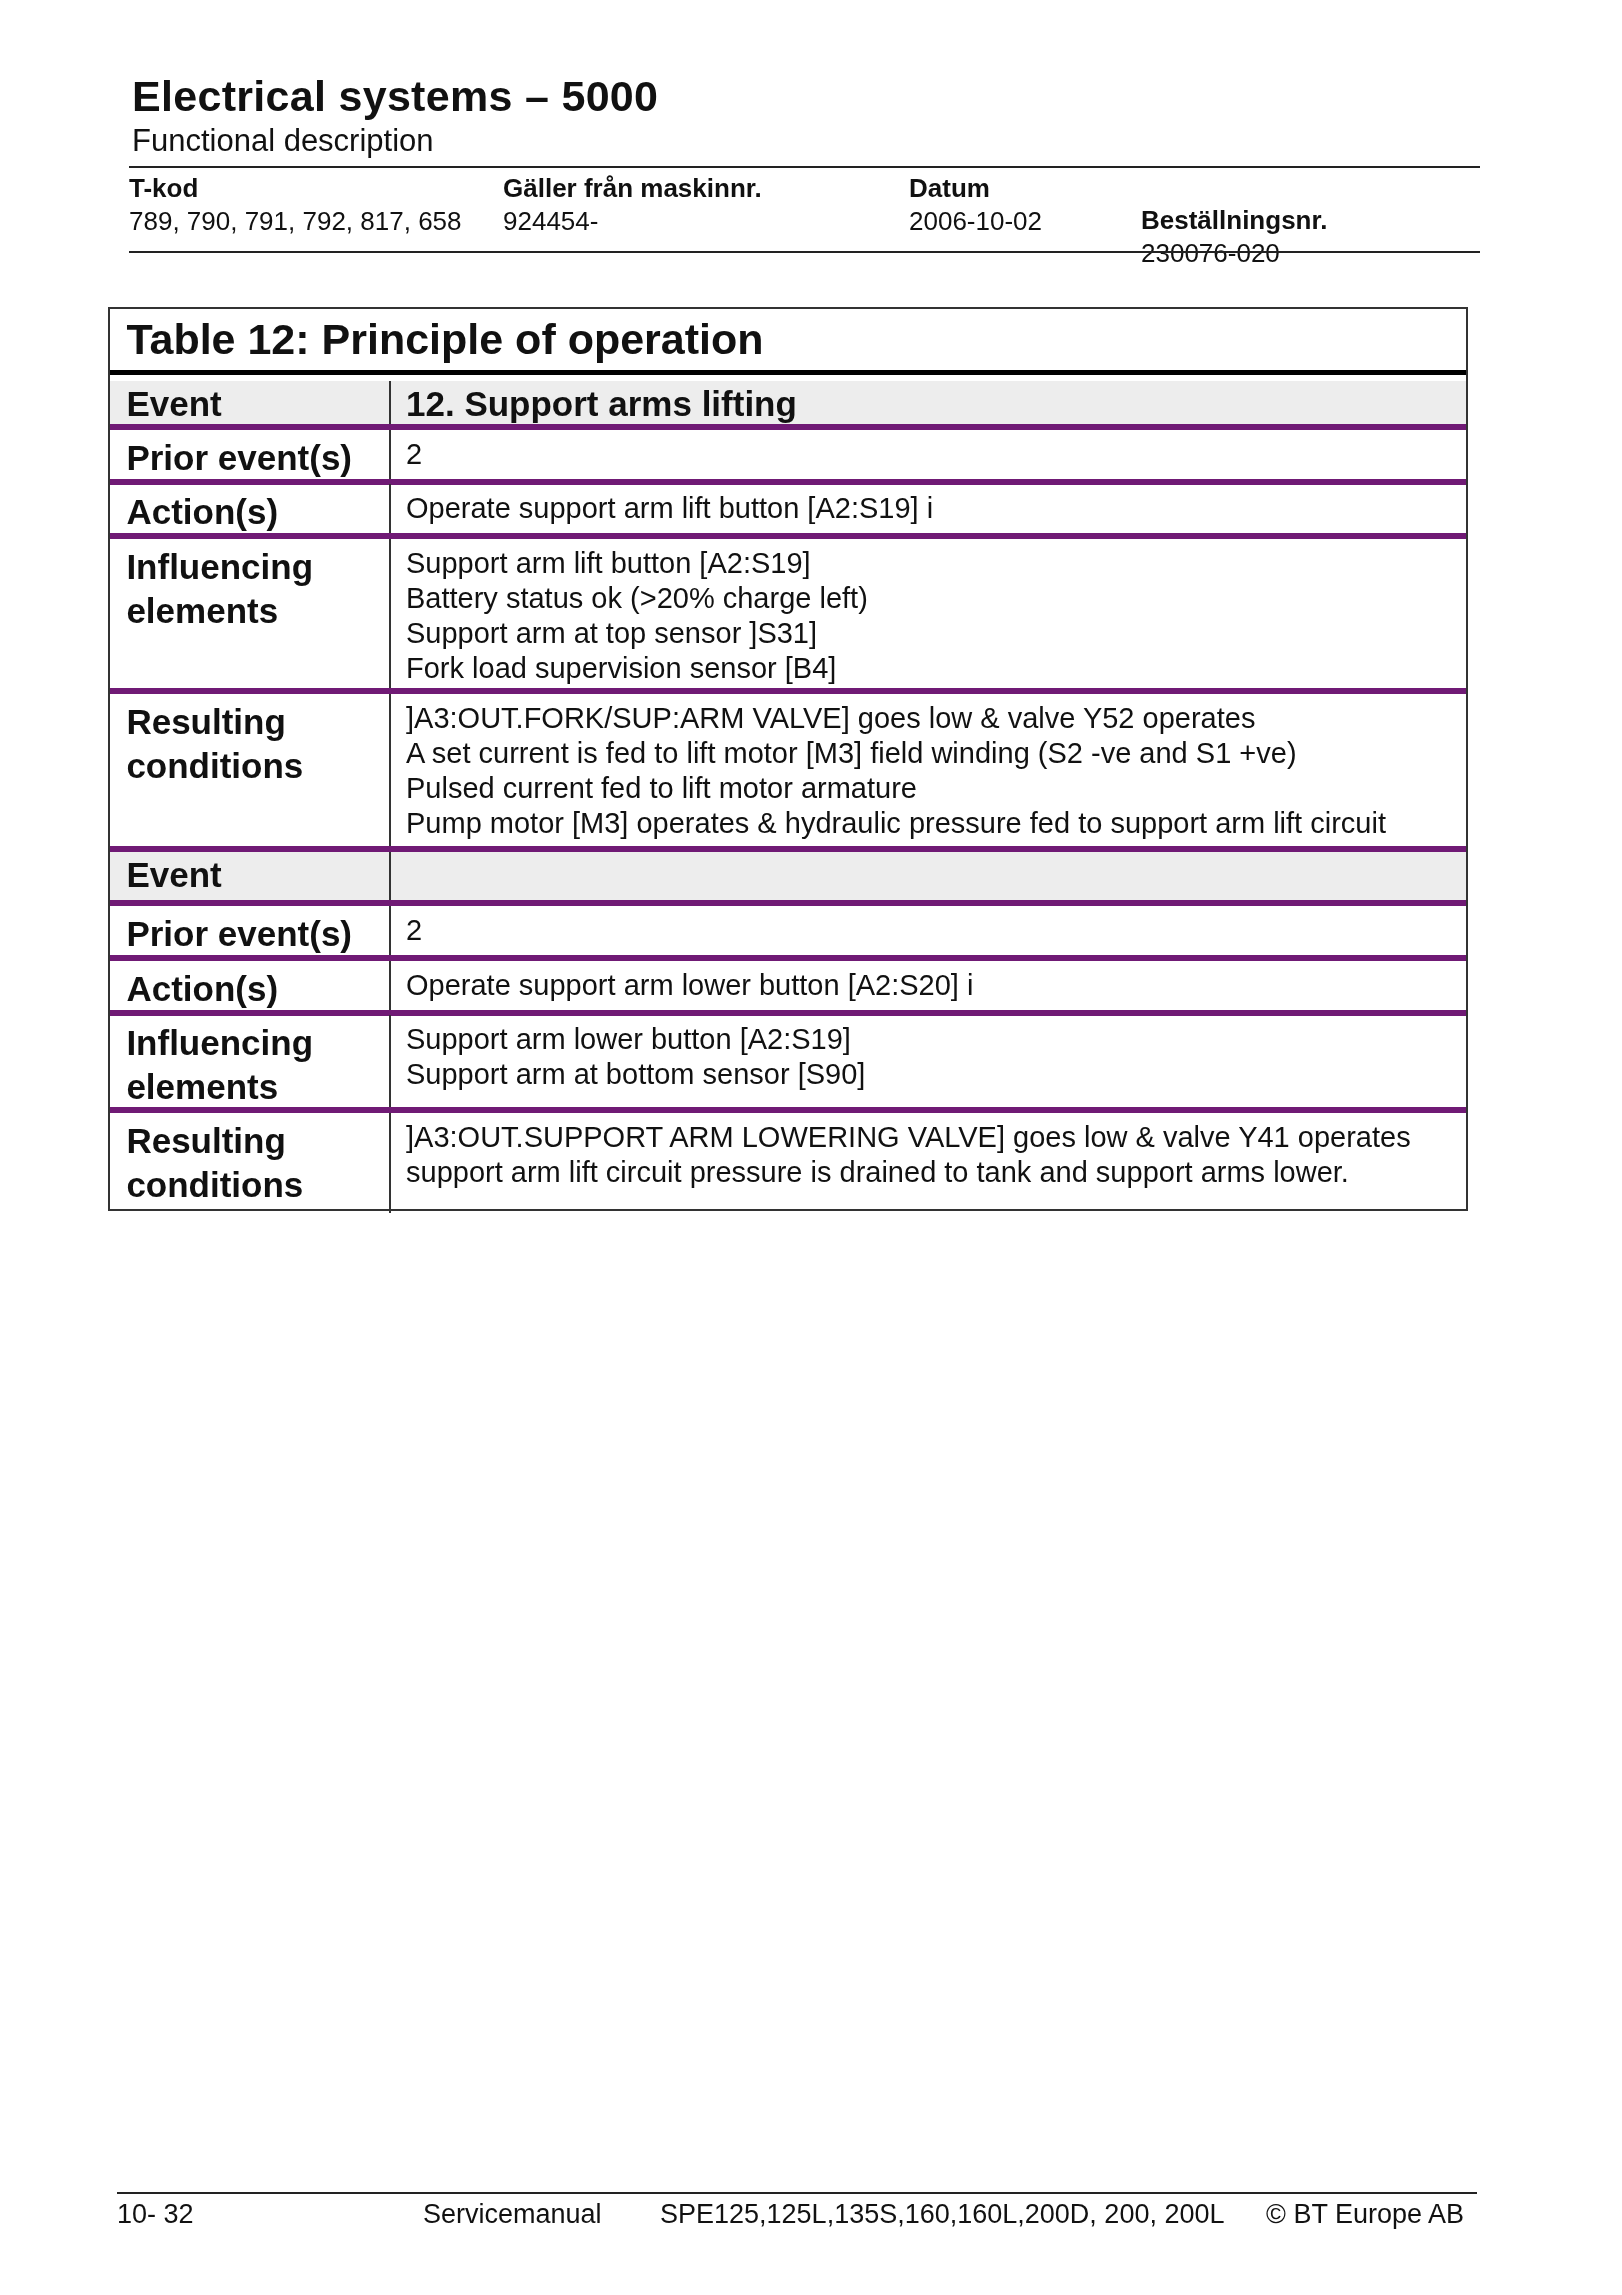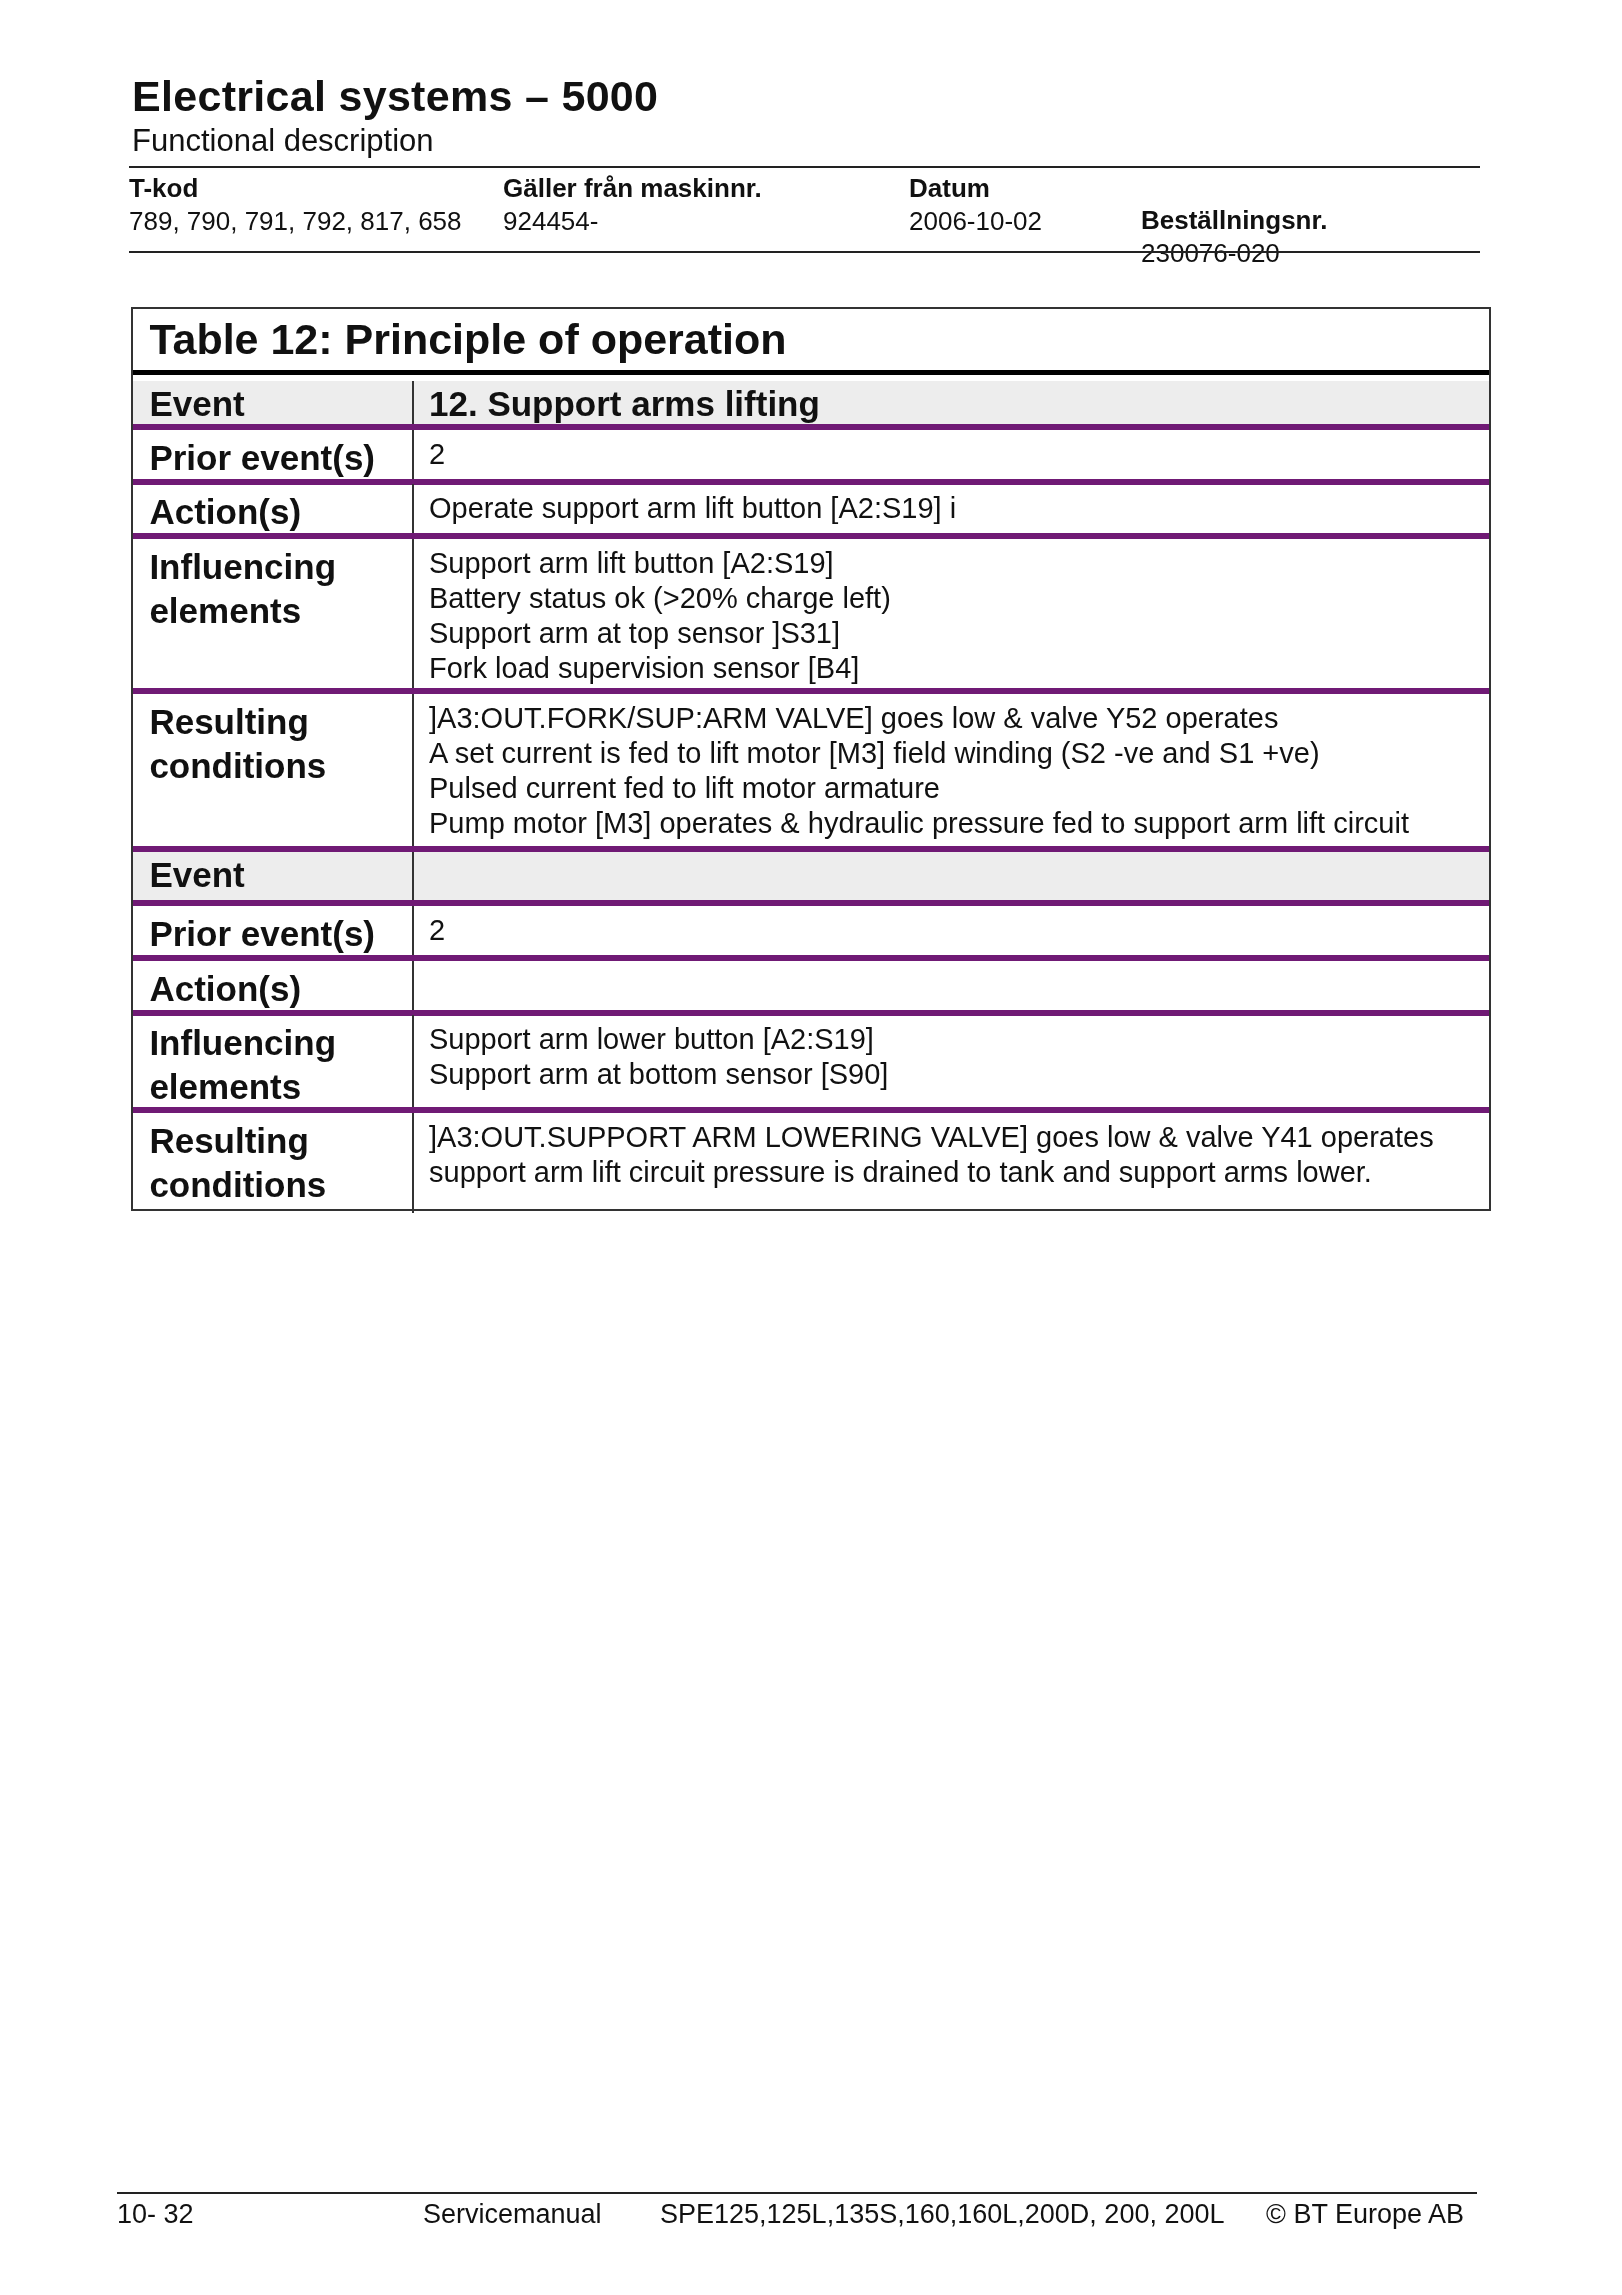--- a/index.html
+++ b/index.html
@@ -8,21 +8,21 @@
   .abs { position:absolute; }
   #doc-title { left:132px; top:72px; font-size:43px; font-weight:bold; letter-spacing:0.3px; white-space:nowrap; }
   #doc-subtitle { left:132px; top:123px; font-size:31px; white-space:nowrap; }
   .hr { position:absolute; left:129px; width:1351px; background:#222; }
   #hr1 { top:166px; height:2px; }
   #hr2 { top:251px; height:2px; }
   .meta-col { position:absolute; top:172px; white-space:nowrap; }
   .meta-label { font-size:26px; font-weight:bold; display:block; height:33px; line-height:33px; }
   .meta-value { font-size:26px; display:block; height:33px; line-height:33px; }
 
-  #table { position:absolute; left:131px; top:307px; width:1360px; height:904px;
+  #table { position:absolute; left:108px; top:307px; width:1360px; height:904px;
            border:2px solid #333; box-sizing:border-box; }
   .row { position:absolute; left:0; width:100%; box-sizing:border-box; border-bottom:6px solid #701a75; }
   .row.gray { background:#ededed; }
   .row .lbl { position:absolute; left:16.4px; top:5.5px; font-size:35px; font-weight:bold; line-height:44px; }
   .row .val { position:absolute; left:296px; top:6.8px; font-size:29px; line-height:35px; white-space:nowrap; }
   .row .val.bold { font-size:35px; font-weight:bold; line-height:44px; top:5.5px; }
   .row .divider { position:absolute; left:279px; top:0; bottom:0; width:2px; background:#333; }
   #title-row { top:0; height:66px; border-bottom:5.5px solid #000; }
   #title-row .ttl { position:absolute; left:16.4px; top:5.5px; font-size:43px; font-weight:bold; white-space:nowrap; }
 
@@ -106,20 +106,21 @@
     <div class="divider"></div>
   </div>
   <div class="row" style="top:597px;height:55px;">
     <span class="lbl">Prior event(s)</span>
     <div class="divider"></div>
     <span class="val">2</span>
   </div>
   <div class="row" style="top:652px;height:55px;">
     <span class="lbl">Action(s)</span>
     <div class="divider"></div>
+    <span class="val">Operate support arm lower button [A2:S20] i</span>
   </div>
   <div class="row" style="top:706px;height:98px;">
     <span class="lbl">
       <span>Influencing</span><br>
       <span>elements</span>
     </span>
     <div class="divider"></div>
     <div class="val">
       <div>Support arm lower button [A2:S19]</div>
       <div>Support arm at bottom sensor [S90]</div>

